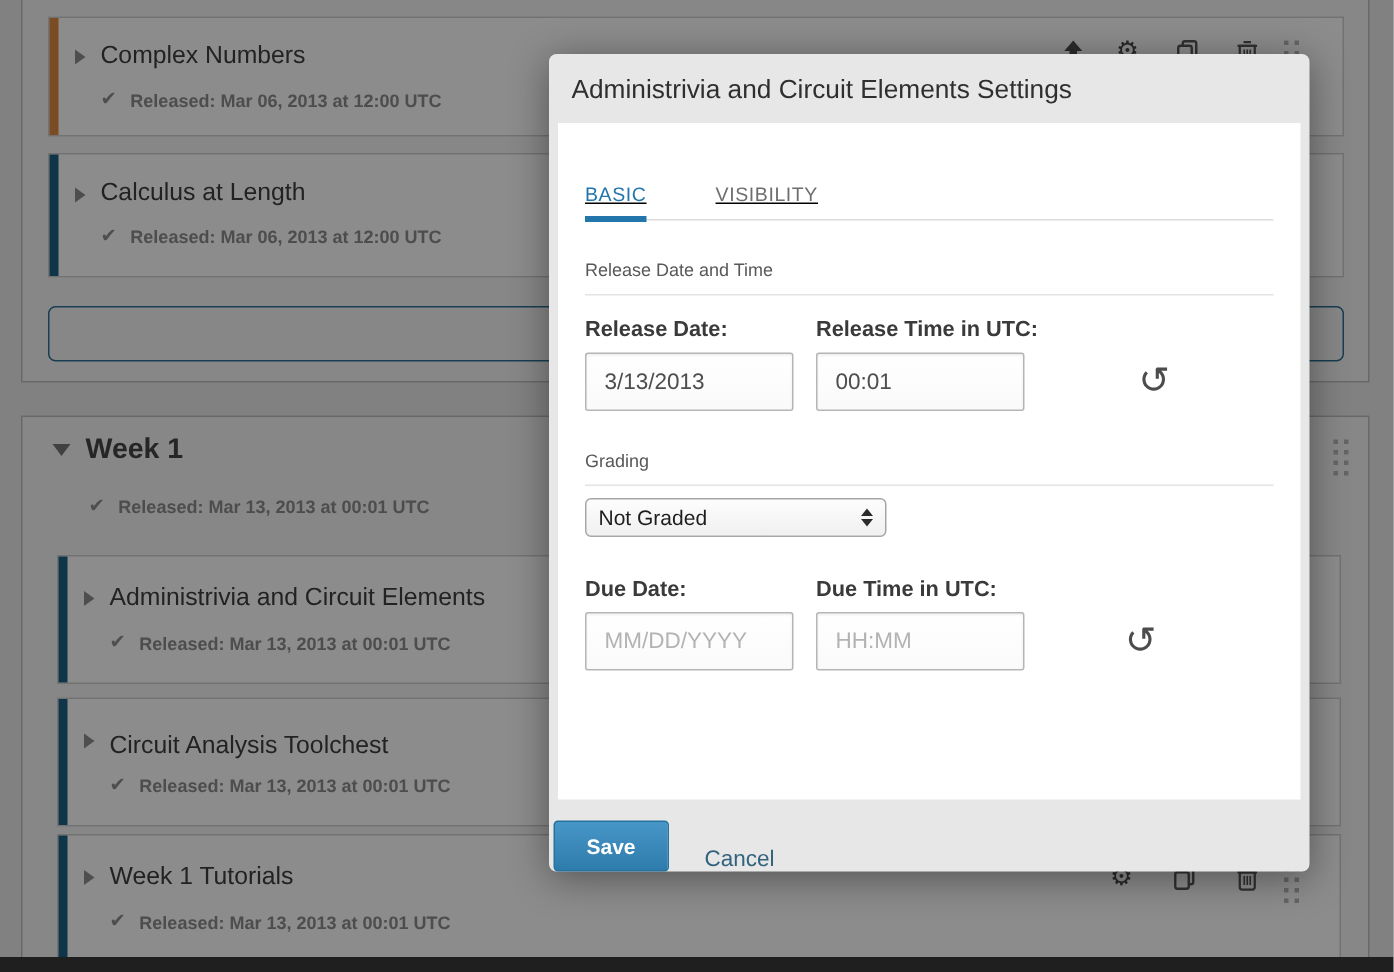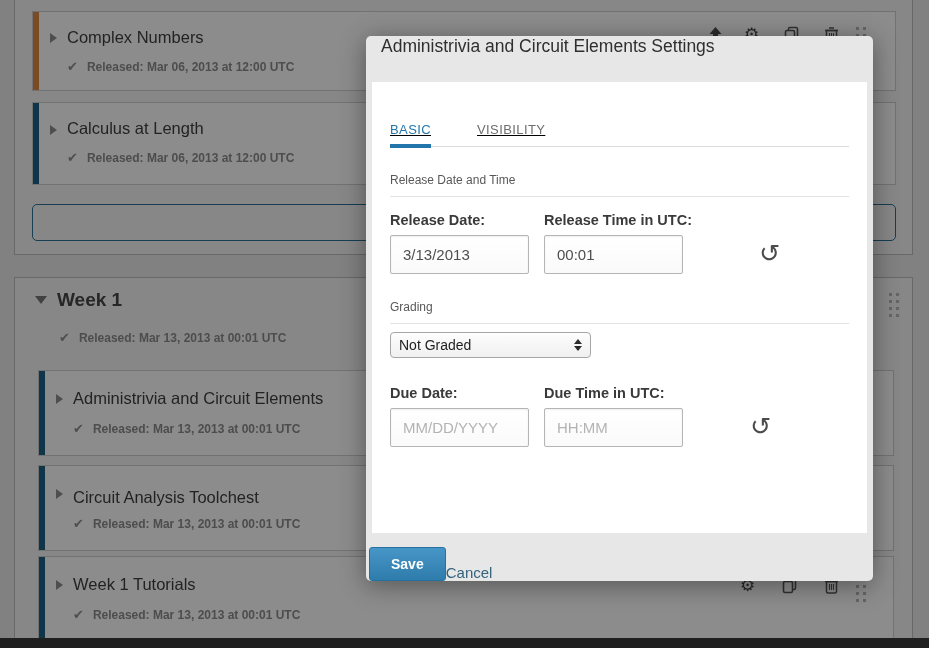--- a/index.html
+++ b/index.html
@@ -46,21 +46,21 @@
 
   .dark-footer { position:absolute; left:0; top:638px; width:929px; height:10px; background:#3a3a3a; }
 
   
   .overlay { position:absolute; inset:0; background:rgba(0,0,0,0.45); z-index:5; }
 
   
   .modal { position:absolute; left:366px; top:36px; width:507px; height:545px; z-index:10;
     background:#e7e7e7; border-radius:5px; box-shadow:0 4px 26px rgba(0,0,0,0.4);
     display:flex; flex-direction:column; }
-  .modal-header { height:46px; display:flex; align-items:flex-start; padding:0 15px; flex:none; }
+  .modal-header { height:46px; display:flex; align-items:center; padding:0 15px; flex:none; }
   .modal-title { font-size:17.5px; color:#2f2f2f; }
   .modal-body { background:#ffffff; margin:0 6px; flex:1; padding:40px 18px 0 18px; overflow:hidden; }
 
   .tabs { display:flex; border-bottom:1px solid #dcdcdc;text-decoration:underline; }
   .tab { font-size:13px; letter-spacing:0.4px; color:#6e6e6e; padding-bottom:9px; margin-right:46px; cursor:pointer; }
   .tab.active { color:#2276ac; border-bottom:4px solid #2276ac; margin-bottom:-2px; padding-bottom:7px; }
 
   .group-heading { margin-top:26px; font-size:12px; font-weight:normal; color:#585858;
     padding-bottom:9px; border-bottom:1px solid #e3e3e3; }
 
@@ -80,21 +80,21 @@
     font-size:14px; color:#1e1e1e; position:relative; cursor:pointer; }
   .spinner { position:absolute; right:8px; top:50%; transform:translateY(-50%);
     display:flex; flex-direction:column; align-items:center; }
   .spin-up { width:0; height:0; border-bottom:5px solid #2b2b2b; border-left:4px solid transparent; border-right:4px solid transparent; margin-bottom:2px; }
   .spin-down { width:0; height:0; border-top:5px solid #2b2b2b; border-left:4px solid transparent; border-right:4px solid transparent; }
 
   .modal-footer { height:48px; flex:none; display:flex; align-items:flex-end; padding:0 3px; }
   .save-btn { font-family:"Liberation Sans",sans-serif; font-size:14px; font-weight:bold; color:#ffffff;
     padding:8px 21px; border-radius:3px; border:1px solid #27719f;
     background:linear-gradient(#4796c8,#2e7cab); cursor:pointer; }
-  .cancel-link { font-size:15px; color:#33637c; text-decoration:none; cursor:pointer; }
+  .cancel-link { margin-left:24px; font-size:15px; color:#33637c; text-decoration:none; cursor:pointer; }
 </style>
 </head>
 <body>
 
 <div class="page">
 
   <div class="container" id="container-1">
 
     <div class="card" style="left:17px; top:20px; width:864px; height:80px;">
       <span class="accent accent-orange"></span>

